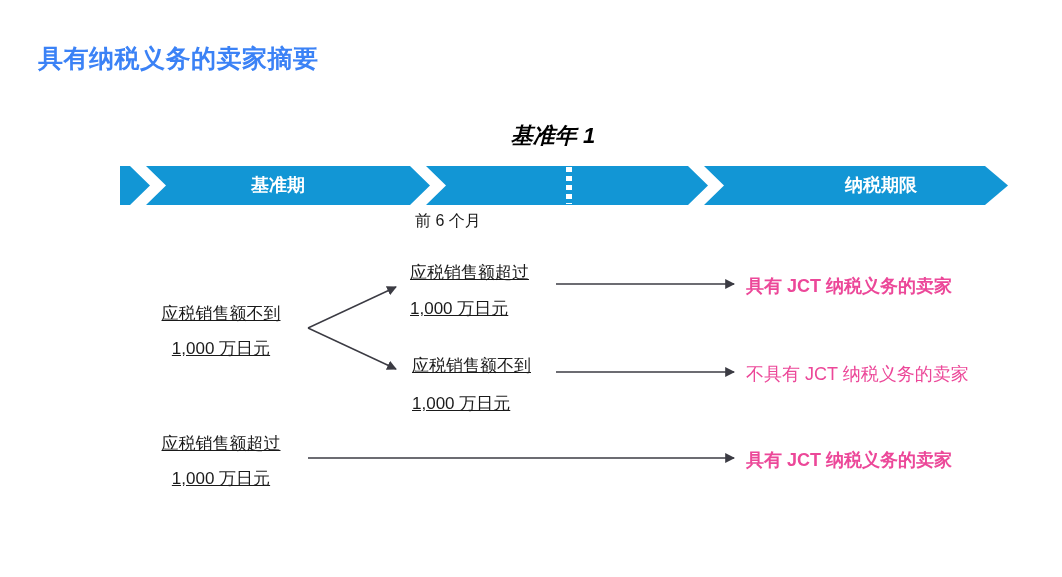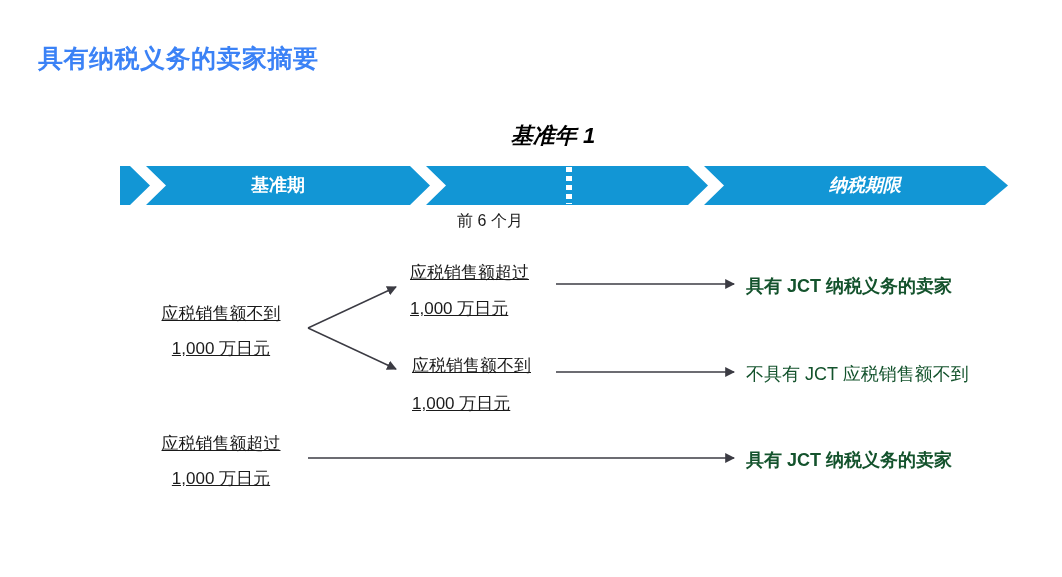--- a/index.html
+++ b/index.html
@@ -73,28 +73,27 @@
     top: 0;
     height: 39px;
     line-height: 39px;
     text-align: center;
     font-size: 18px;
     font-weight: 700;
     color: #ffffff;
     white-space: nowrap;
   }
   .band-label.b0 { left: 30px;  width: 256px; }
-  .band-label.b2 { left: 600px; width: 290px; font-style: italic; }
+  .band-label.b2 { left: 616px; width: 290px; }
 
   .sub-label {
     position: absolute;
     left: 415px;
     top: 211px;
     width: 150px;
-    text-align: center;
     font-size: 16px;
     color: #1a1a1a;
     white-space: nowrap;
   }
 
   .connectors {
     position: absolute;
     left: 0;
     top: 0;
     width: 1062px;
@@ -111,21 +110,21 @@
   .flow-node .nline { display: block; text-decoration: underline; }
   .node-left-top    { left: 146px; top: 296px; width: 150px; text-align: center; line-height: 35px; }
   .node-mid-top     { left: 410px; top: 255px; text-align: left; line-height: 36px; }
   .node-mid-bottom  { left: 412px; top: 347px; text-align: left; line-height: 38px; }
   .node-left-bottom { left: 146px; top: 426px; width: 150px; text-align: center; line-height: 35px; }
 
   .result {
     position: absolute;
     left: 746px;
     font-size: 18px;
-    color: #14532d;
+    color: #ec4899;
     white-space: nowrap;
   }
   .result.bold { font-weight: 700; }
   .result.r0 { top: 274px; }
   .result.r1 { top: 362px; }
   .result.r2 { top: 448px; }
 </style>
 </head>
 <body>
 
@@ -173,16 +172,16 @@
     <span class="nline">应税销售额不到</span>
     <span class="nline">1,000 万日元</span>
   </div>
 
   <div class="flow-node node-left-bottom">
     <span class="nline">应税销售额超过</span>
     <span class="nline">1,000 万日元</span>
   </div>
 
   <div class="result r0 bold">具有 JCT 纳税义务的卖家</div>
-  <div class="result r1">不具有 JCT 应税销售额不到</div>
+  <div class="result r1">不具有 JCT 纳税义务的卖家</div>
   <div class="result r2 bold">具有 JCT 纳税义务的卖家</div>
 
 </div>
 
 </body></html>

